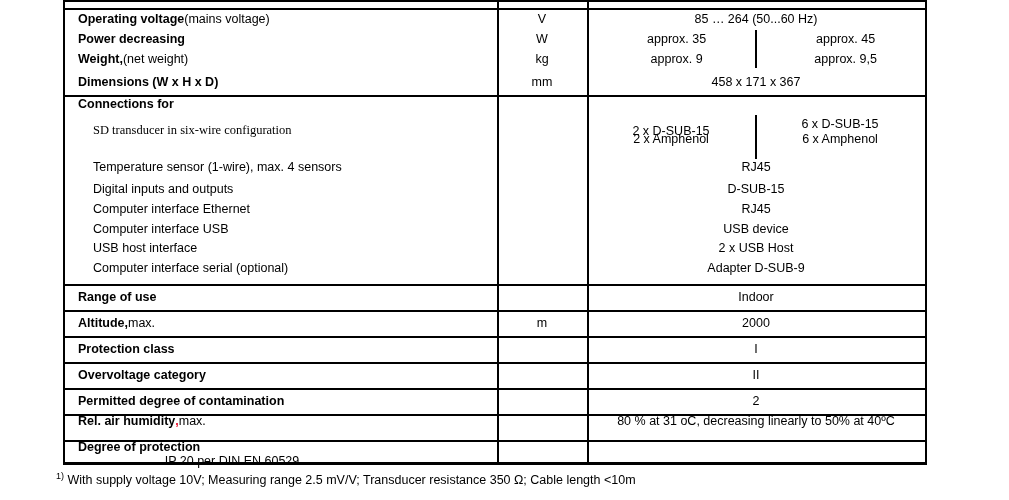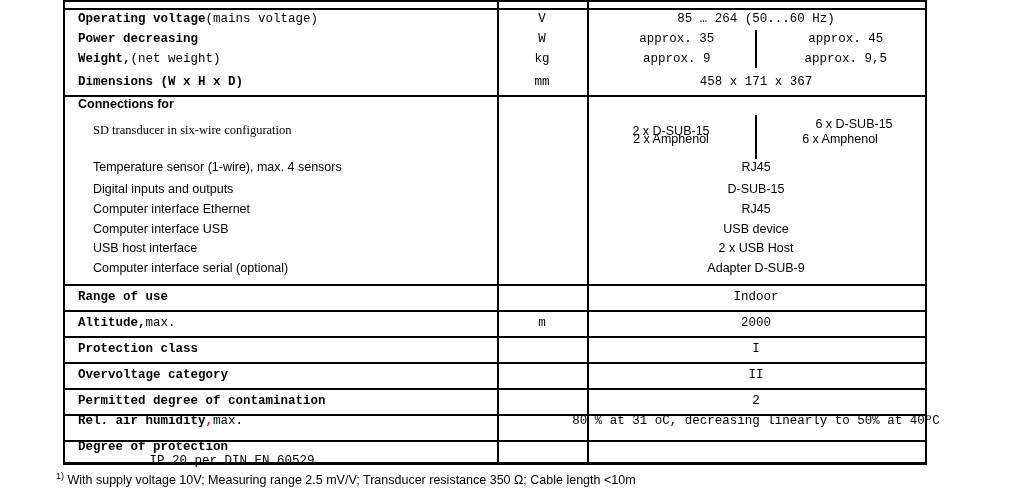--- a/index.html
+++ b/index.html
@@ -6,21 +6,21 @@
   body { width:1009px; height:500px; font-family:"Liberation Sans", sans-serif; color:#000; }
   .page { position:relative; width:1009px; height:500px; background:#ffffff; overflow:hidden;
           font-size:12.5px; }
   .tbl { position:absolute; left:63px; top:0; width:864px; height:466px; }
   .vline, .hline { position:absolute; background:#000; }
   .vline { width:2px; }
   .hline { height:2px; left:0; width:864px; }
   .hline.thick { height:3px; }
 
   
-  .prow { position:absolute; left:0; width:862px; display:flex;font-family:Liberation Mono, monospace; }
+  .prow { position:absolute; left:0; width:862px; display:flex; }
   .c1 { width:434px; padding-left:15px; box-sizing:border-box; display:flex; align-items:center; white-space:nowrap; }
   .c2 { width:90px; display:flex; align-items:center; justify-content:center; }
   .c3 { width:338px; display:flex; align-items:center; justify-content:center; text-align:center; white-space:nowrap; }
   .c3split { width:338px; display:flex; }
   .halfL { width:192px; display:flex; align-items:center; justify-content:center; }
   .halfR { width:170px; display:flex; align-items:center; justify-content:center; }
 
   
   .tline { position:absolute; height:15px; line-height:15px; white-space:nowrap; }
   .lab  { left:15px; }
@@ -96,21 +96,21 @@
         </div>
       <div class="c2">mm</div>
       <div class="c3">458 x 171 x 367</div>
     </div>
 
     <div class="tline lab b" style="top:97px;">Connections for</div>
 
     <div class="tline sub" style="top:123px;font-family:Liberation Serif, serif;">SD transducer in six-wire configuration</div>
     <div class="tline valHL" style="top:124px;">2 x D-SUB-15</div>
     <div class="tline valHL" style="top:132px;">2 x Amphenol</div>
-    <div class="tline valHR" style="top:117px;padding-left:14px;">6 x D-SUB-15</div>
+    <div class="tline valHR" style="top:117px;">6 x D-SUB-15</div>
     <div class="tline valHR" style="top:132px;">6 x Amphenol</div>
 
     <div class="tline sub" style="top:160px;">Temperature sensor (1-wire), max. 4 sensors</div>
     <div class="tline valC" style="top:160px;">RJ45</div>
 
     <div class="tline sub" style="top:182px;">Digital inputs and outputs</div>
     <div class="tline valC" style="top:182px;">D-SUB-15</div>
 
     <div class="tline sub" style="top:202px;">Computer interface Ethernet</div>
     <div class="tline valC" style="top:202px;">RJ45</div>

